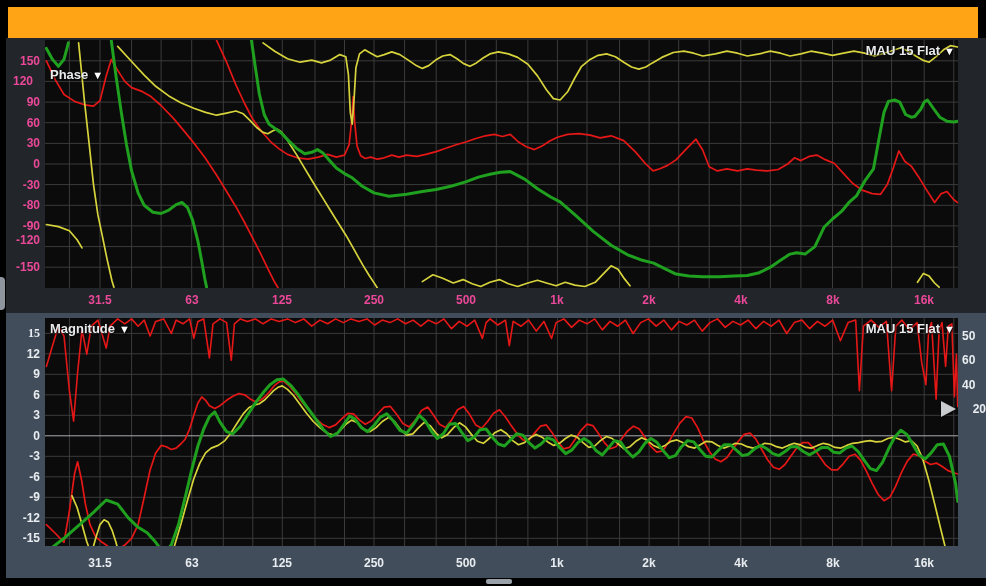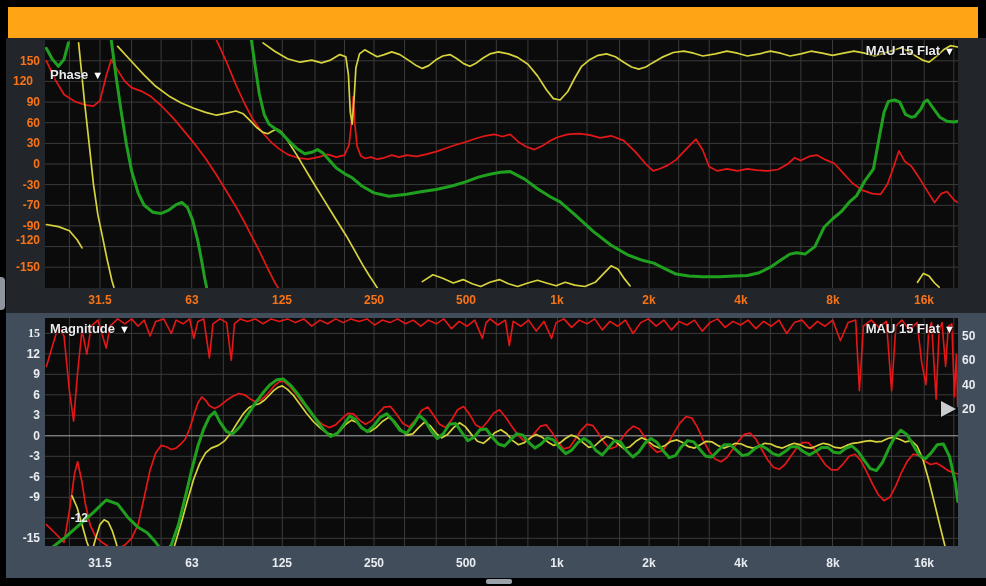--- a/index.html
+++ b/index.html
@@ -9,21 +9,21 @@
   .panel{position:absolute;left:6px;width:980px;}
   .panel-top{top:38px;height:275px;background:#22262a;}
   .panel-bottom{top:313px;height:265px;background:#414d5a;}
   svg.plot{position:absolute;background:#0b0b0b;display:block;}
   #phase-svg{left:45px;top:40px;width:913px;height:248px;}
   #mag-svg{left:45px;top:318px;width:913px;height:228px;}
   .sel{position:absolute;font-size:13px;font-weight:700;color:#e9ebed;
        text-shadow:1px 1px 2px #000;white-space:nowrap;cursor:pointer;}
   .sel .dd{font-size:11px;color:#fff;margin-left:4px;}
   .tick{position:absolute;font-size:12px;font-weight:700;line-height:16px;}
-  .tick-dim{color:#f97316;}
+  .tick-dim{color:#ec4899;}
   .tick-bright{color:#e9edf1;}
   .drawer-handle{position:absolute;left:0;top:277px;width:5px;height:33px;
        background:#8e959d;border-radius:0 4px 4px 0;cursor:pointer;}
   .scroll-handle{position:absolute;left:486px;top:579px;width:26px;height:5px;
        background:#9aa1a8;border-radius:2px;cursor:pointer;}
   .coh-pointer{position:absolute;left:941px;top:401px;width:0;height:0;
        border-left:15px solid #c9cccf;border-top:8px solid transparent;
        border-bottom:8px solid transparent;cursor:pointer;
        filter:drop-shadow(0 1px 1px #000);}
 </style>
@@ -172,21 +172,21 @@
 <div class="drawer-handle"></div>
 <div class="scroll-handle"></div>
 
 <div class="tick tick-dim" style="left: 6px; width: 34px; text-align: right; top: 53px;">150</div>
 <div class="tick tick-dim" style="left: 6px; width: 34px; text-align: center; top: 73px;">120</div>
 <div class="tick tick-dim" style="left: 6px; width: 34px; text-align: right; top: 94px;">90</div>
 <div class="tick tick-dim" style="left: 6px; width: 34px; text-align: right; top: 115px;">60</div>
 <div class="tick tick-dim" style="left: 6px; width: 34px; text-align: right; top: 135px;">30</div>
 <div class="tick tick-dim" style="left: 6px; width: 34px; text-align: right; top: 156px;">0</div>
 <div class="tick tick-dim" style="left: 6px; width: 34px; text-align: right; top: 177px;">-30</div>
-<div class="tick tick-dim" style="left: 6px; width: 34px; text-align: right; top: 197px;">-70</div>
+<div class="tick tick-dim" style="left: 6px; width: 34px; text-align: right; top: 197px;">-80</div>
 <div class="tick tick-dim" style="left: 6px; width: 34px; text-align: right; top: 218px;">-90</div>
 <div class="tick tick-dim" style="left: 6px; width: 34px; text-align: right; top: 232px;">-120</div>
 <div class="tick tick-dim" style="left: 6px; width: 34px; text-align: right; top: 259px;">-150</div>
 <div class="tick tick-dim" style="left: 78px; width: 44px; text-align: center; top: 292px;">31.5</div>
 <div class="tick tick-dim" style="left: 170px; width: 44px; text-align: center; top: 292px;">63</div>
 <div class="tick tick-dim" style="left: 260px; width: 44px; text-align: center; top: 292px;">125</div>
 <div class="tick tick-dim" style="left: 352px; width: 44px; text-align: center; top: 292px;">250</div>
 <div class="tick tick-dim" style="left: 444px; width: 44px; text-align: center; top: 292px;">500</div>
 <div class="tick tick-dim" style="left: 535px; width: 44px; text-align: center; top: 292px;">1k</div>
 <div class="tick tick-dim" style="left: 627px; width: 44px; text-align: center; top: 292px;">2k</div>
@@ -195,28 +195,28 @@
 <div class="tick tick-dim" style="left: 902px; width: 44px; text-align: center; top: 292px;">16k</div>
 <div class="tick tick-bright" style="left: 6px; width: 34px; text-align: right; top: 325px; font-family: Liberation Serif, serif;">15</div>
 <div class="tick tick-bright" style="left: 6px; width: 34px; text-align: right; top: 346px;">12</div>
 <div class="tick tick-bright" style="left: 6px; width: 34px; text-align: right; top: 366px;">9</div>
 <div class="tick tick-bright" style="left: 6px; width: 34px; text-align: right; top: 387px;">6</div>
 <div class="tick tick-bright" style="left: 6px; width: 34px; text-align: right; top: 407px;">3</div>
 <div class="tick tick-bright" style="left: 6px; width: 34px; text-align: right; top: 428px;">0</div>
 <div class="tick tick-bright" style="left: 6px; width: 34px; text-align: right; top: 448px;">-3</div>
 <div class="tick tick-bright" style="left: 6px; width: 34px; text-align: right; top: 469px;">-6</div>
 <div class="tick tick-bright" style="left: 6px; width: 34px; text-align: right; top: 489px;">-9</div>
-<div class="tick tick-bright" style="left: 6px; width: 34px; text-align: right; top: 510px; padding-left: 48px;">-12</div>
+<div class="tick tick-bright" style="left: 6px; width: 34px; text-align: right; top: 510px;">-12</div>
 <div class="tick tick-bright" style="left: 6px; width: 34px; text-align: right; top: 530px;">-15</div>
 <div class="tick tick-bright" style="left: 78px; width: 44px; text-align: center; top: 555px;">31.5</div>
 <div class="tick tick-bright" style="left: 170px; width: 44px; text-align: center; top: 555px;">63</div>
 <div class="tick tick-bright" style="left: 260px; width: 44px; text-align: center; top: 555px;">125</div>
 <div class="tick tick-bright" style="left: 352px; width: 44px; text-align: center; top: 555px;">250</div>
 <div class="tick tick-bright" style="left: 444px; width: 44px; text-align: center; top: 555px;">500</div>
 <div class="tick tick-bright" style="left: 535px; width: 44px; text-align: center; top: 555px;">1k</div>
 <div class="tick tick-bright" style="left: 627px; width: 44px; text-align: center; top: 555px;">2k</div>
 <div class="tick tick-bright" style="left: 719px; width: 44px; text-align: center; top: 555px;">4k</div>
 <div class="tick tick-bright" style="left: 811px; width: 44px; text-align: center; top: 555px;">8k</div>
 <div class="tick tick-bright" style="left: 902px; width: 44px; text-align: center; top: 555px;">16k</div>
 <div class="tick tick-bright" style="left: 962px; width: 24px; text-align: left; top: 328px;">50</div>
 <div class="tick tick-bright" style="left: 962px; width: 24px; text-align: left; top: 352px;">60</div>
 <div class="tick tick-bright" style="left: 962px; width: 24px; text-align: left; top: 377px;">40</div>
-<div class="tick tick-bright" style="left: 962px; width: 24px; text-align: left; top: 401px;">20</div>
+<div class="tick tick-bright" style="left: 962px; width: 24px; text-align: right; top: 401px;">20</div>
 
 </body></html>

